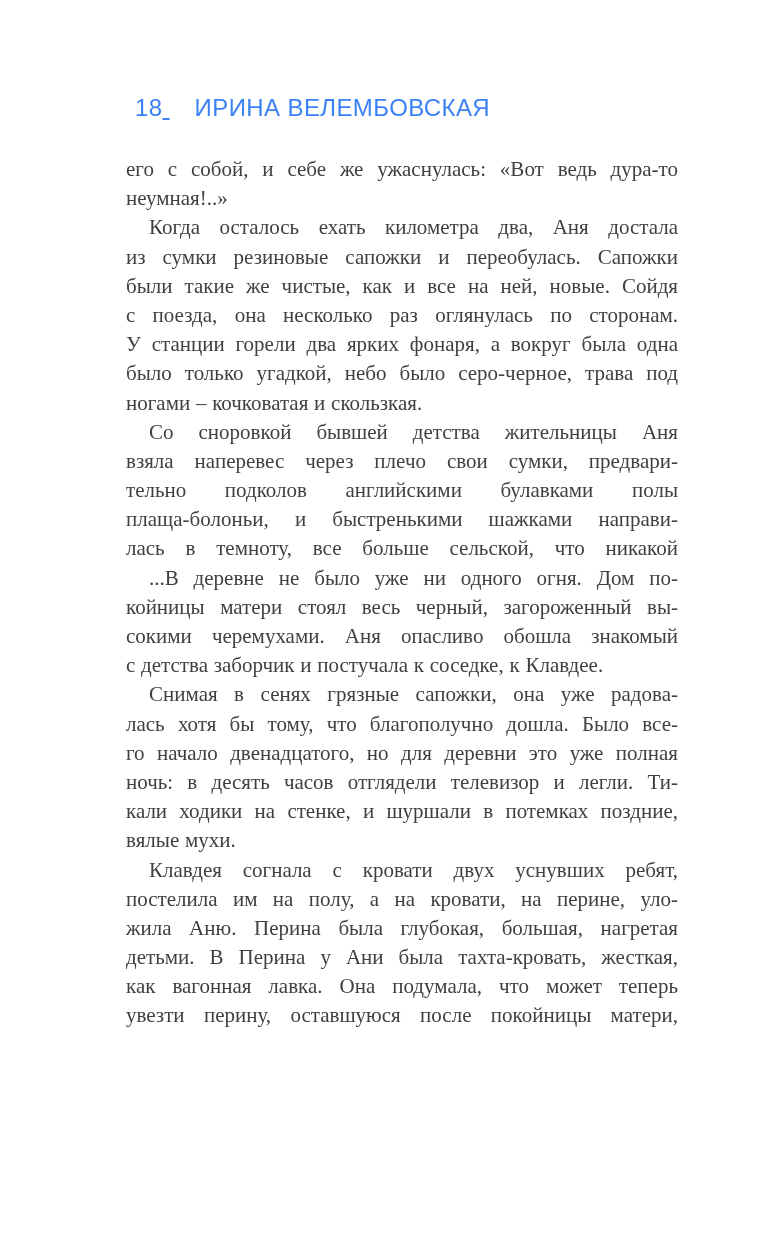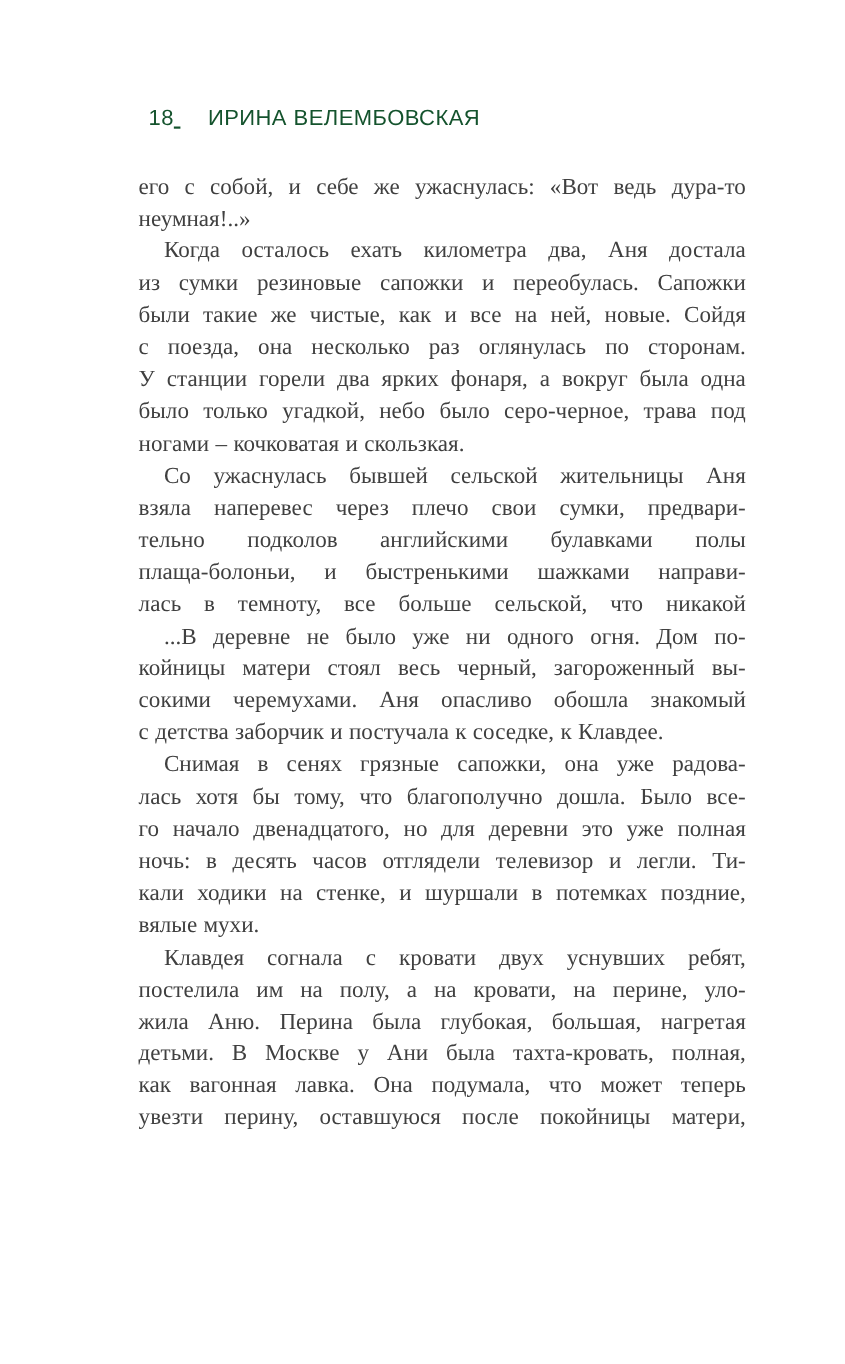--- a/index.html
+++ b/index.html
@@ -14,23 +14,23 @@
     margin: 0 auto;
     background: #ffffff;
     overflow: hidden;
     font-family: "Liberation Serif", serif;
   }
   .running-header {
     position: absolute;
     left: 135px;
     top: 97px;
     font-family: "Liberation Sans", sans-serif;
-    font-size: 20px;
+    font-size: 24px;
     line-height: 22px;
-    color: #14532d;
+    color: #3b82f6;
     letter-spacing: 0.4px;
     white-space: nowrap;
     text-decoration: underline;
   }
   .running-header .page-number {
     display: inline-block;
   }
   .running-header .author {
     display: inline-block;
     margin-left: 25px;
@@ -80,21 +80,21 @@
       <div class="paragraph">
         <div class="line indent">Когда осталось ехать километра два, Аня достала</div>
         <div class="line">из сумки резиновые сапожки и переобулась. Сапожки</div>
         <div class="line">были такие же чистые, как и все на ней, новые. Сойдя</div>
         <div class="line">с поезда, она несколько раз оглянулась по сторонам.</div>
         <div class="line">У станции горели два ярких фонаря, а вокруг была одна</div>
         <div class="line">было только угадкой, небо было серо-черное, трава под</div>
         <div class="line endline">ногами – кочковатая и скользкая.</div>
       </div>
       <div class="paragraph">
-        <div class="line indent">Со ужаснулась бывшей сельской жительницы Аня</div>
+        <div class="line indent">Со сноровкой бывшей детства жительницы Аня</div>
         <div class="line">взяла наперевес через плечо свои сумки, предвари-</div>
         <div class="line">тельно подколов английскими булавками полы</div>
         <div class="line">плаща-болоньи, и быстренькими шажками направи-</div>
         <div class="line">лась в темноту, все больше сельской, что никакой</div>
       </div>
       <div class="paragraph">
         <div class="line indent">...В деревне не было уже ни одного огня. Дом по-</div>
         <div class="line">койницы матери стоял весь черный, загороженный вы-</div>
         <div class="line">сокими черемухами. Аня опасливо обошла знакомый</div>
         <div class="line endline">с детства заборчик и постучала к соседке, к Клавдее.</div>
@@ -104,19 +104,19 @@
         <div class="line">лась хотя бы тому, что благополучно дошла. Было все-</div>
         <div class="line">го начало двенадцатого, но для деревни это уже полная</div>
         <div class="line">ночь: в десять часов отглядели телевизор и легли. Ти-</div>
         <div class="line">кали ходики на стенке, и шуршали в потемках поздние,</div>
         <div class="line endline">вялые мухи.</div>
       </div>
       <div class="paragraph">
         <div class="line indent">Клавдея согнала с кровати двух уснувших ребят,</div>
         <div class="line">постелила им на полу, а на кровати, на перине, уло-</div>
         <div class="line">жила Аню. Перина была глубокая, большая, нагретая</div>
-        <div class="line">детьми. В Москве у Ани была тахта-кровать, полная,</div>
+        <div class="line">детьми. В Перина у Ани была тахта-кровать, жесткая,</div>
         <div class="line">как вагонная лавка. Она подумала, что может теперь</div>
         <div class="line">увезти перину, оставшуюся после покойницы матери,</div>
       </div>
     </div>
 
 </div>
 
 </body></html>

